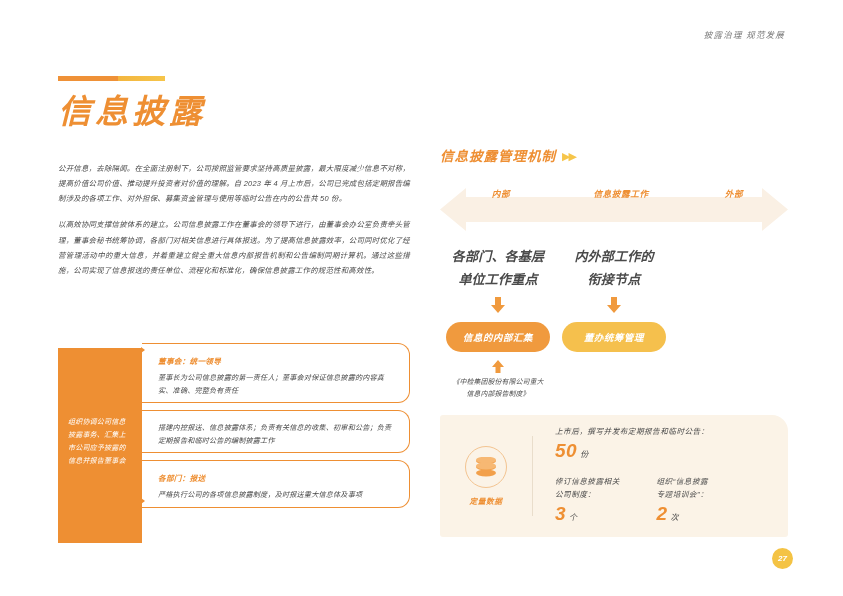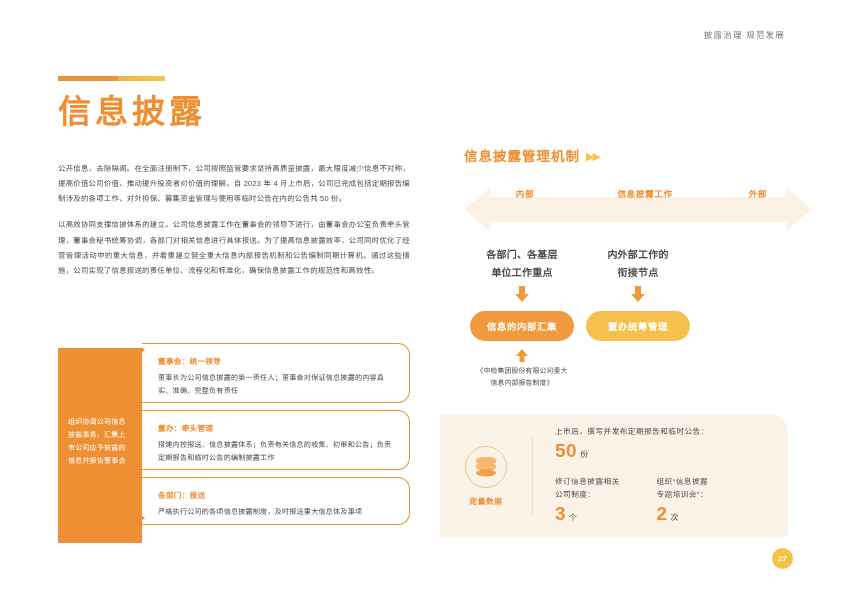--- a/index.html
+++ b/index.html
@@ -11,20 +11,21 @@
   body {
     font-family: "Liberation Sans", "DejaVu Sans", sans-serif;
     -webkit-font-smoothing: antialiased;
   }
   #page {
     position: relative;
     width: 843px;
     height: 596px;
     background: #ffffff;
     overflow: hidden;
+    font-style: italic;
   }
 
   
   .running-header {
     position: absolute;
     top: 28px;
     right: 58px;
     font-size: 8.5px;
     letter-spacing: 1.2px;
     color: #7a7a7a;
@@ -121,21 +122,21 @@
     border-top: 3px solid transparent;
     border-bottom: 3px solid transparent;
     border-left: 4px solid #ee8f33;
   }
   .org-card .tick.top { top: 3px; }
   .org-card .tick.bottom { bottom: 3px; }
 
   
   .right-col {
     position: absolute;
-    left: 464px;
+    left: 440px;
     top: 145px;
     width: 348px;
   }
   .sec-title {
     font-size: 13.5px;
     font-weight: bold;
     color: #ee8f33;
     letter-spacing: 1px;
     margin: 0 0 22px 0;
     white-space: nowrap;
@@ -180,21 +181,21 @@
     display: flex;
     width: 348px;
   }
   .flow-col {
     width: 116px;
     display: flex;
     flex-direction: column;
     align-items: center;
   }
   .flow-cap {
-    font-size: 10px;
+    font-size: 13px;
     font-weight: bold;
     line-height: 1.75;
     color: #4a4a4a;
     text-align: center;
     letter-spacing: .2px;
     min-height: 26px;
   }
   .arrow-down {
     margin: 5px 0 5px 0;
   }
@@ -328,21 +329,20 @@
     </div>
     <div class="org-cards">
 
       <div class="org-card">
         <span class="tick top"></span>
         <div class="org-card-head">董事会：统一领导</div>
         <div class="org-card-body">董事长为公司信息披露的第一责任人；董事会对保证信息披露的内容真实、准确、完整负有责任</div>
       </div>
 
       <div class="org-card">
-        <div class="org-card-head">董办：牵头管理</div>
         <div class="org-card-body">搭建内控报送、信息披露体系；负责有关信息的收集、初审和公告；负责定期报告和临时公告的编制披露工作</div>
       </div>
 
       <div class="org-card">
         <span class="tick bottom"></span>
         <div class="org-card-head">各部门：报送</div>
         <div class="org-card-body">严格执行公司的各项信息披露制度，及时报送重大信息体及事项</div>
       </div>
 
     </div>

